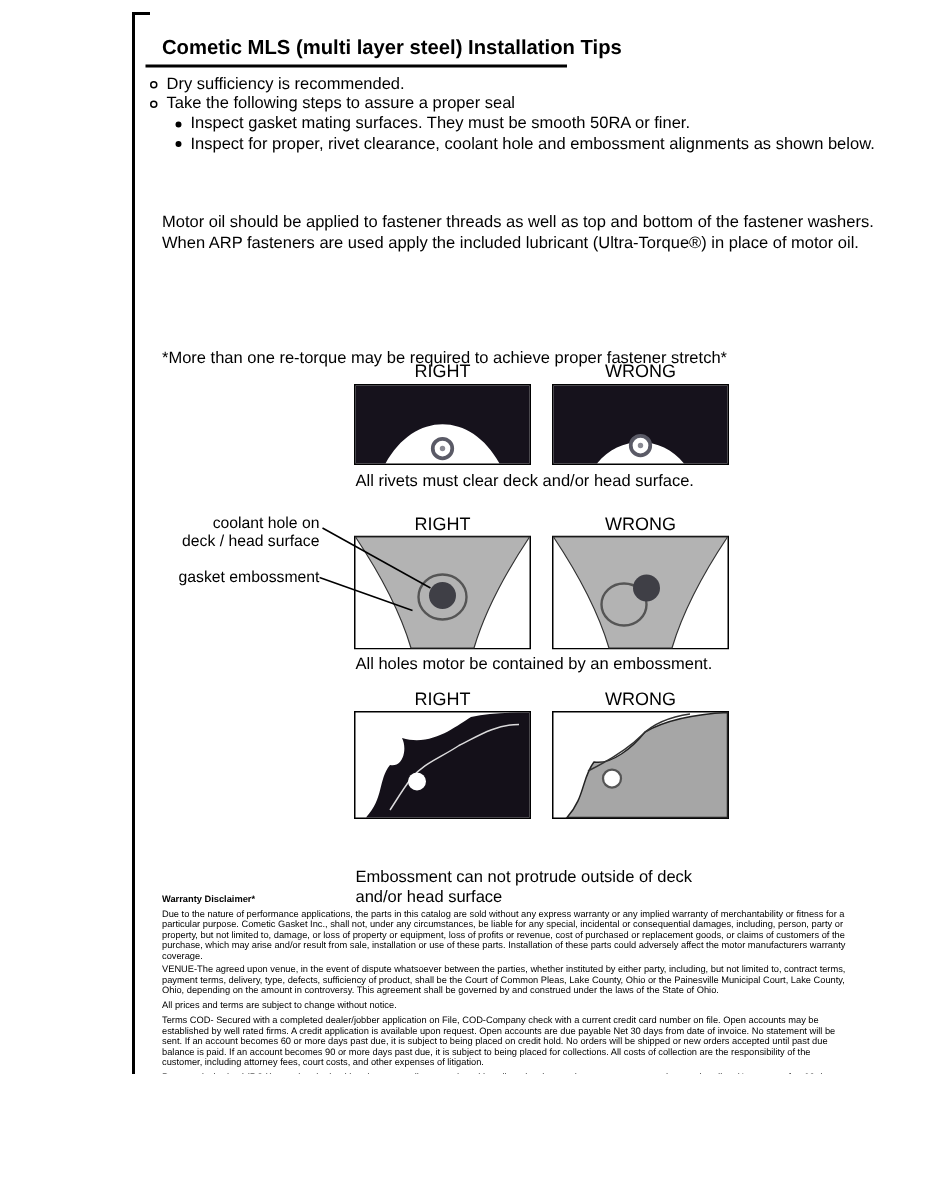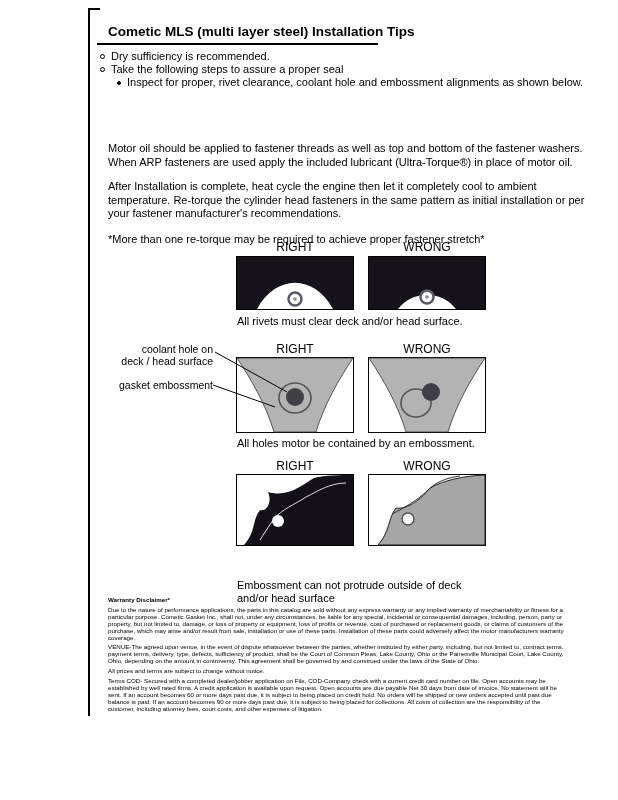--- a/index.html
+++ b/index.html
@@ -67,26 +67,29 @@
     <div class="bullet">
       <span class="marker"></span>
       <span>Dry sufficiency is recommended.</span>
     </div>
     <div class="bullet">
       <span class="marker"></span>
       <span>Take the following steps to assure a proper seal</span>
     </div>
     <div class="bullet sub">
       <span class="marker"></span>
+      <span>Inspect gasket mating surfaces.  They must be smooth 50RA or finer.</span>
+    </div>
+    <div class="bullet sub">
+      <span class="marker"></span>
       <span>Inspect for proper, rivet clearance, coolant hole and embossment alignments as shown below.</span>
     </div>
   </div>
 
   <p class="para para1">Motor oil should be applied to fastener threads as well as top and bottom of the fastener washers. When ARP fasteners are used apply the included lubricant (Ultra-Torque®) in place of motor oil.</p>
-  <p class="para para2">After Installation is complete, heat cycle the engine then let it completely cool to ambient temperature. Re-torque the cylinder head fasteners in the same pattern as initial installation or per your fastener manufacturer's recommendations.</p>
   <p class="note">*More than one re-torque may be required to achieve proper fastener stretch*</p>
 
   <div class="diagrams">
 
     <div class="dg-header col-left r1h">RIGHT</div>
     <div class="dg-header col-right r1h">WRONG</div>
     <div class="dg-panel col-left r1">
       <svg width="118" height="54" viewBox="0 0 118 54">
         <rect x="0.5" y="0.5" width="117" height="53" fill="#ffffff" stroke="#000"></rect>
         <path d="M1,1 H117 V53 H97 C78,18 40,18 21,53 H1 Z" fill="#16121c"></path>

